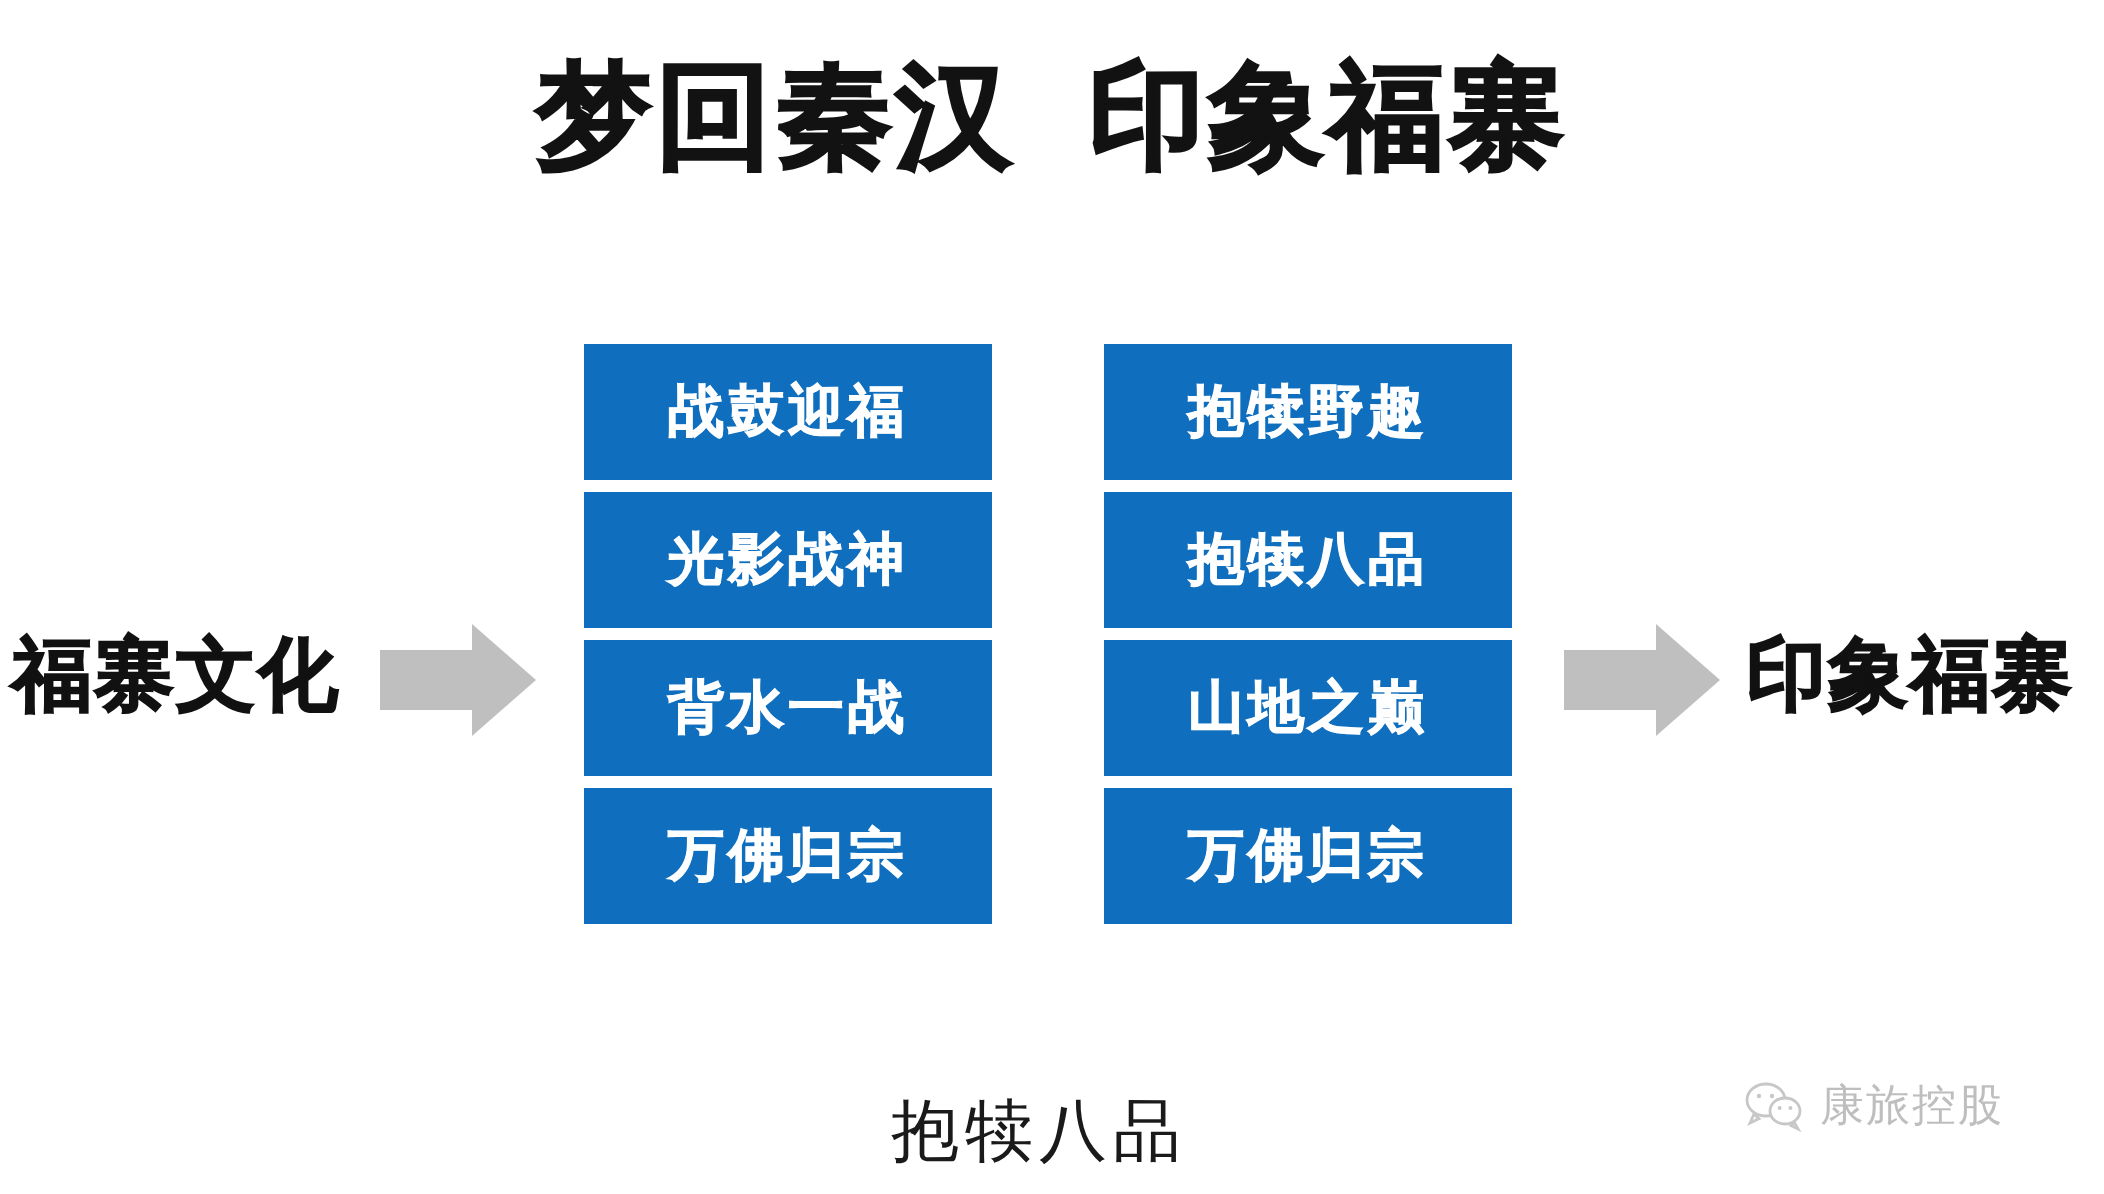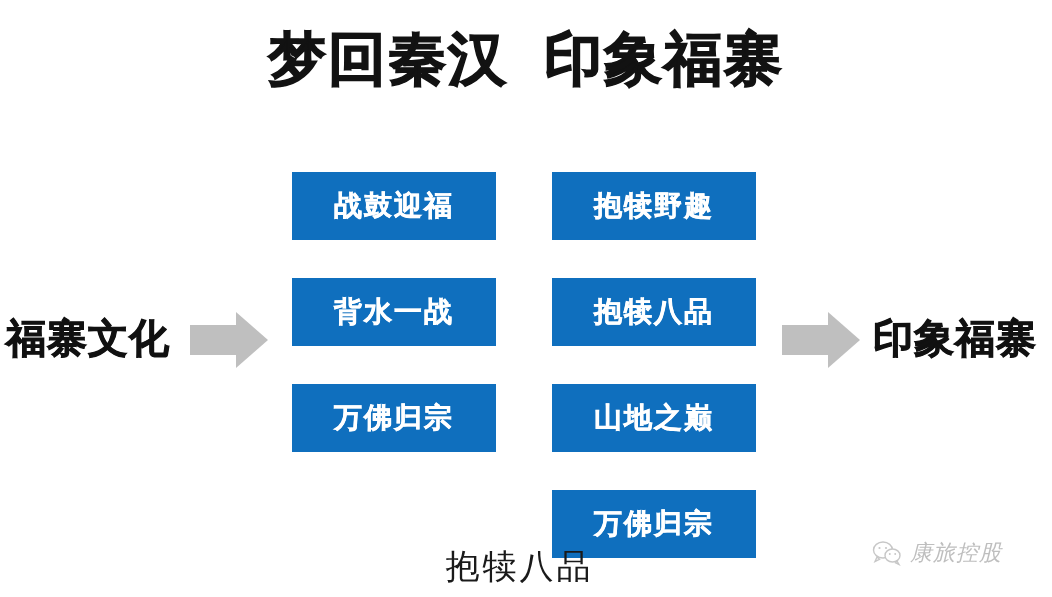--- a/index.html
+++ b/index.html
@@ -82,21 +82,21 @@
     position: absolute;
     width: 204px;
   }
   #col-left  { left: 292px; top: 172px; }
   #col-right { left: 552px; top: 172px; }
 
   .box {
     width: 204px;
     height: 68px;
     background: #0f6fbe;
-    margin-bottom: 38px;
+    margin-bottom: 6px;
     display: flex;
     align-items: center;
     justify-content: center;
     box-sizing: border-box;
   }
   .box:last-child { margin-bottom: 0; }
   .box-label {
     font-size: 28px;
     line-height: 32px;
     font-weight: 700;
@@ -134,21 +134,20 @@
   .watermark .wm-icon {
     width: 30px;
     height: 26px;
     position: relative;
   }
   .watermark .wm-text {
     font-size: 22px;
     line-height: 26px;
     font-weight: 400;
     color: #8a8a8a;
-    font-style: italic;
     letter-spacing: 1px;
     white-space: nowrap;
   }
 </style>
 </head>
 <body>
 
 <div id="slide">
 
   <div class="slide-title">梦回秦汉  印象福寨</div>
@@ -156,20 +155,23 @@
   <div class="side-label left">福寨文化</div>
 
   <div class="arrow" id="arrow-left">
     <div class="shaft"></div>
     <div class="head"></div>
   </div>
 
   <div class="col" id="col-left">
     <div class="box">
       <span class="box-label">战鼓迎福</span>
+    </div>
+    <div class="box">
+      <span class="box-label">光影战神</span>
     </div>
     <div class="box">
       <span class="box-label">背水一战</span>
     </div>
     <div class="box">
       <span class="box-label">万佛归宗</span>
     </div>
   </div>
 
   <div class="col" id="col-right">

